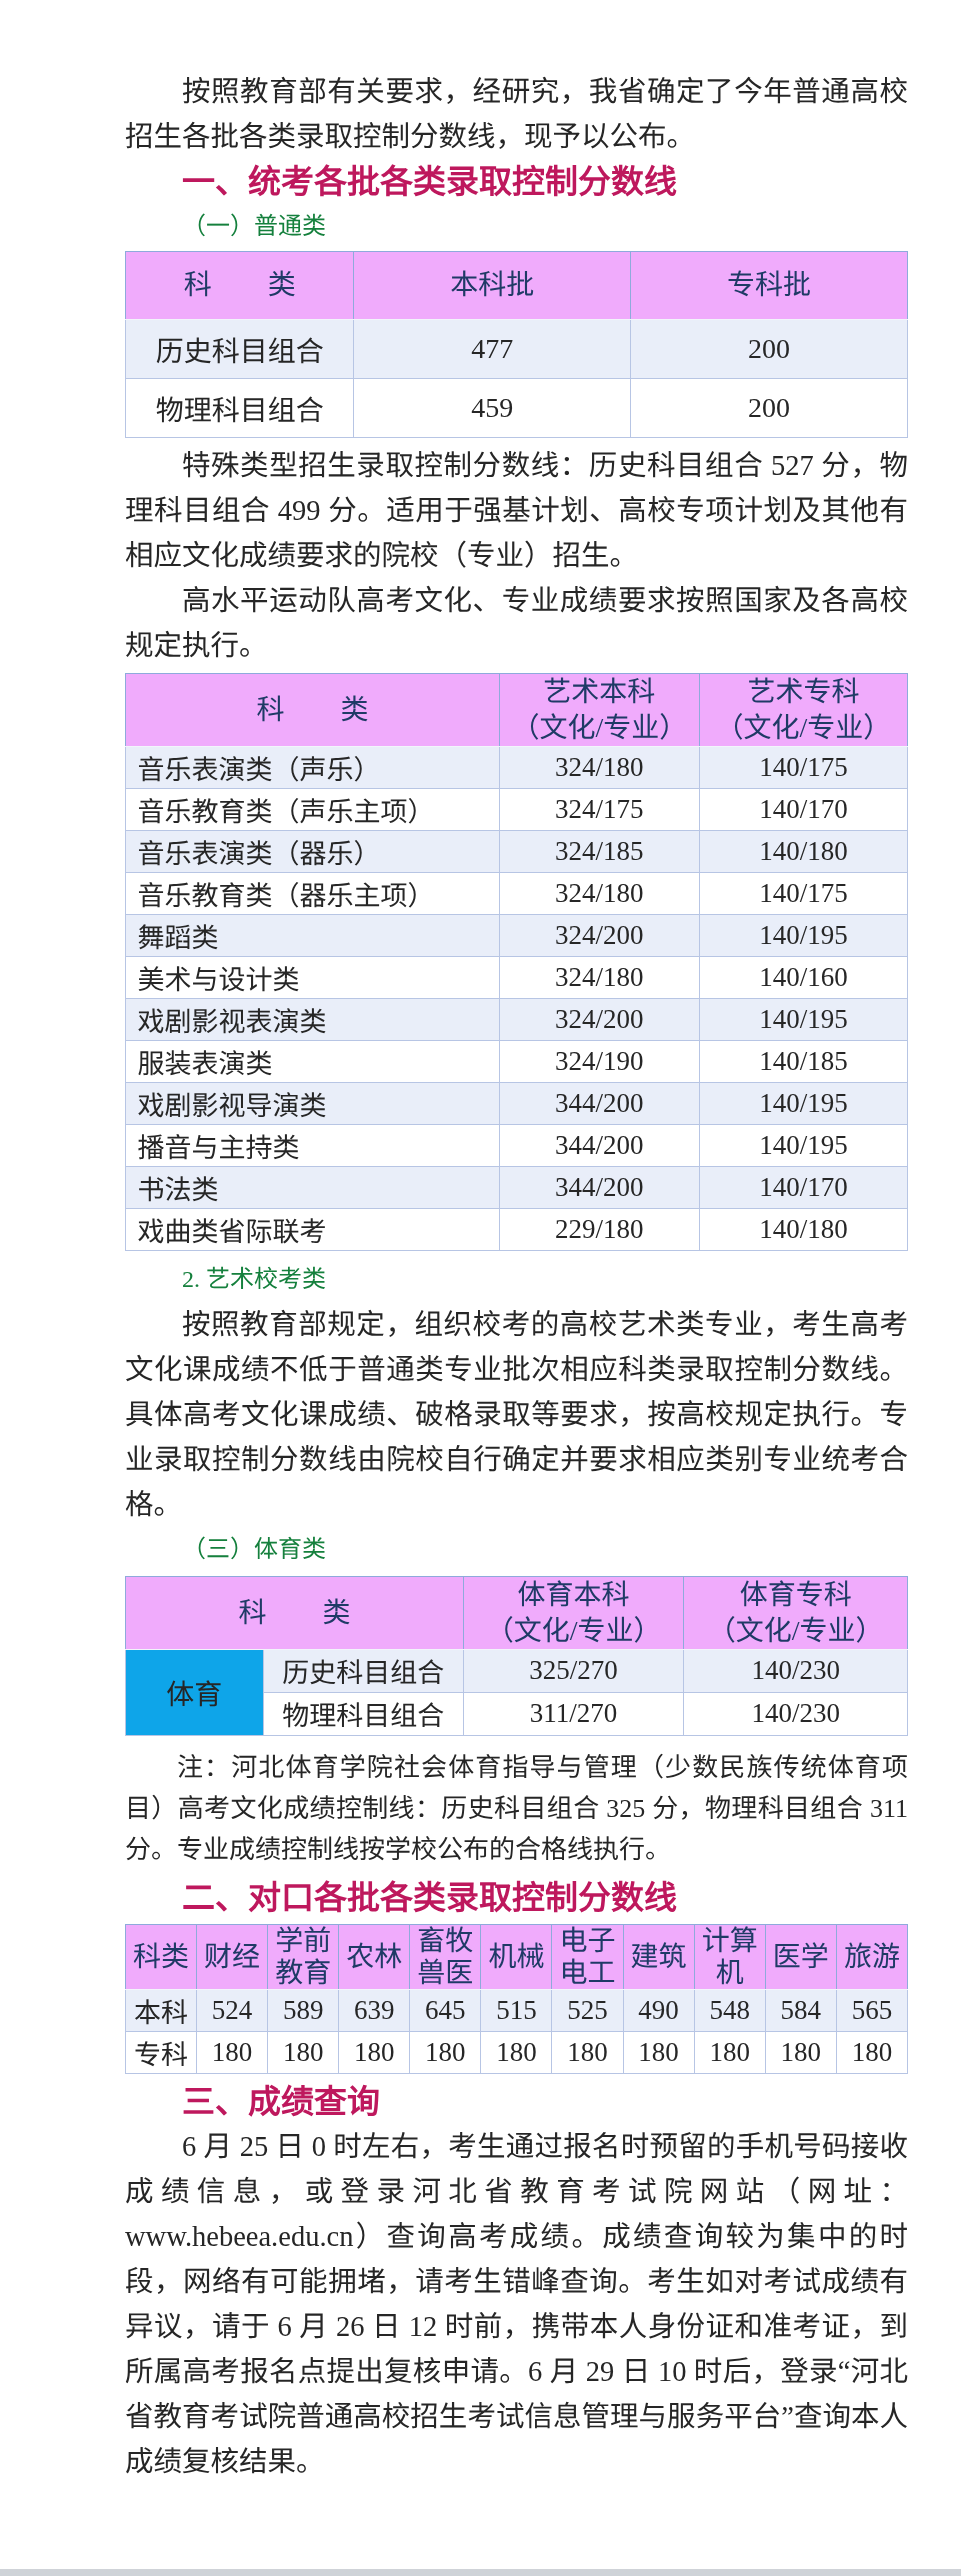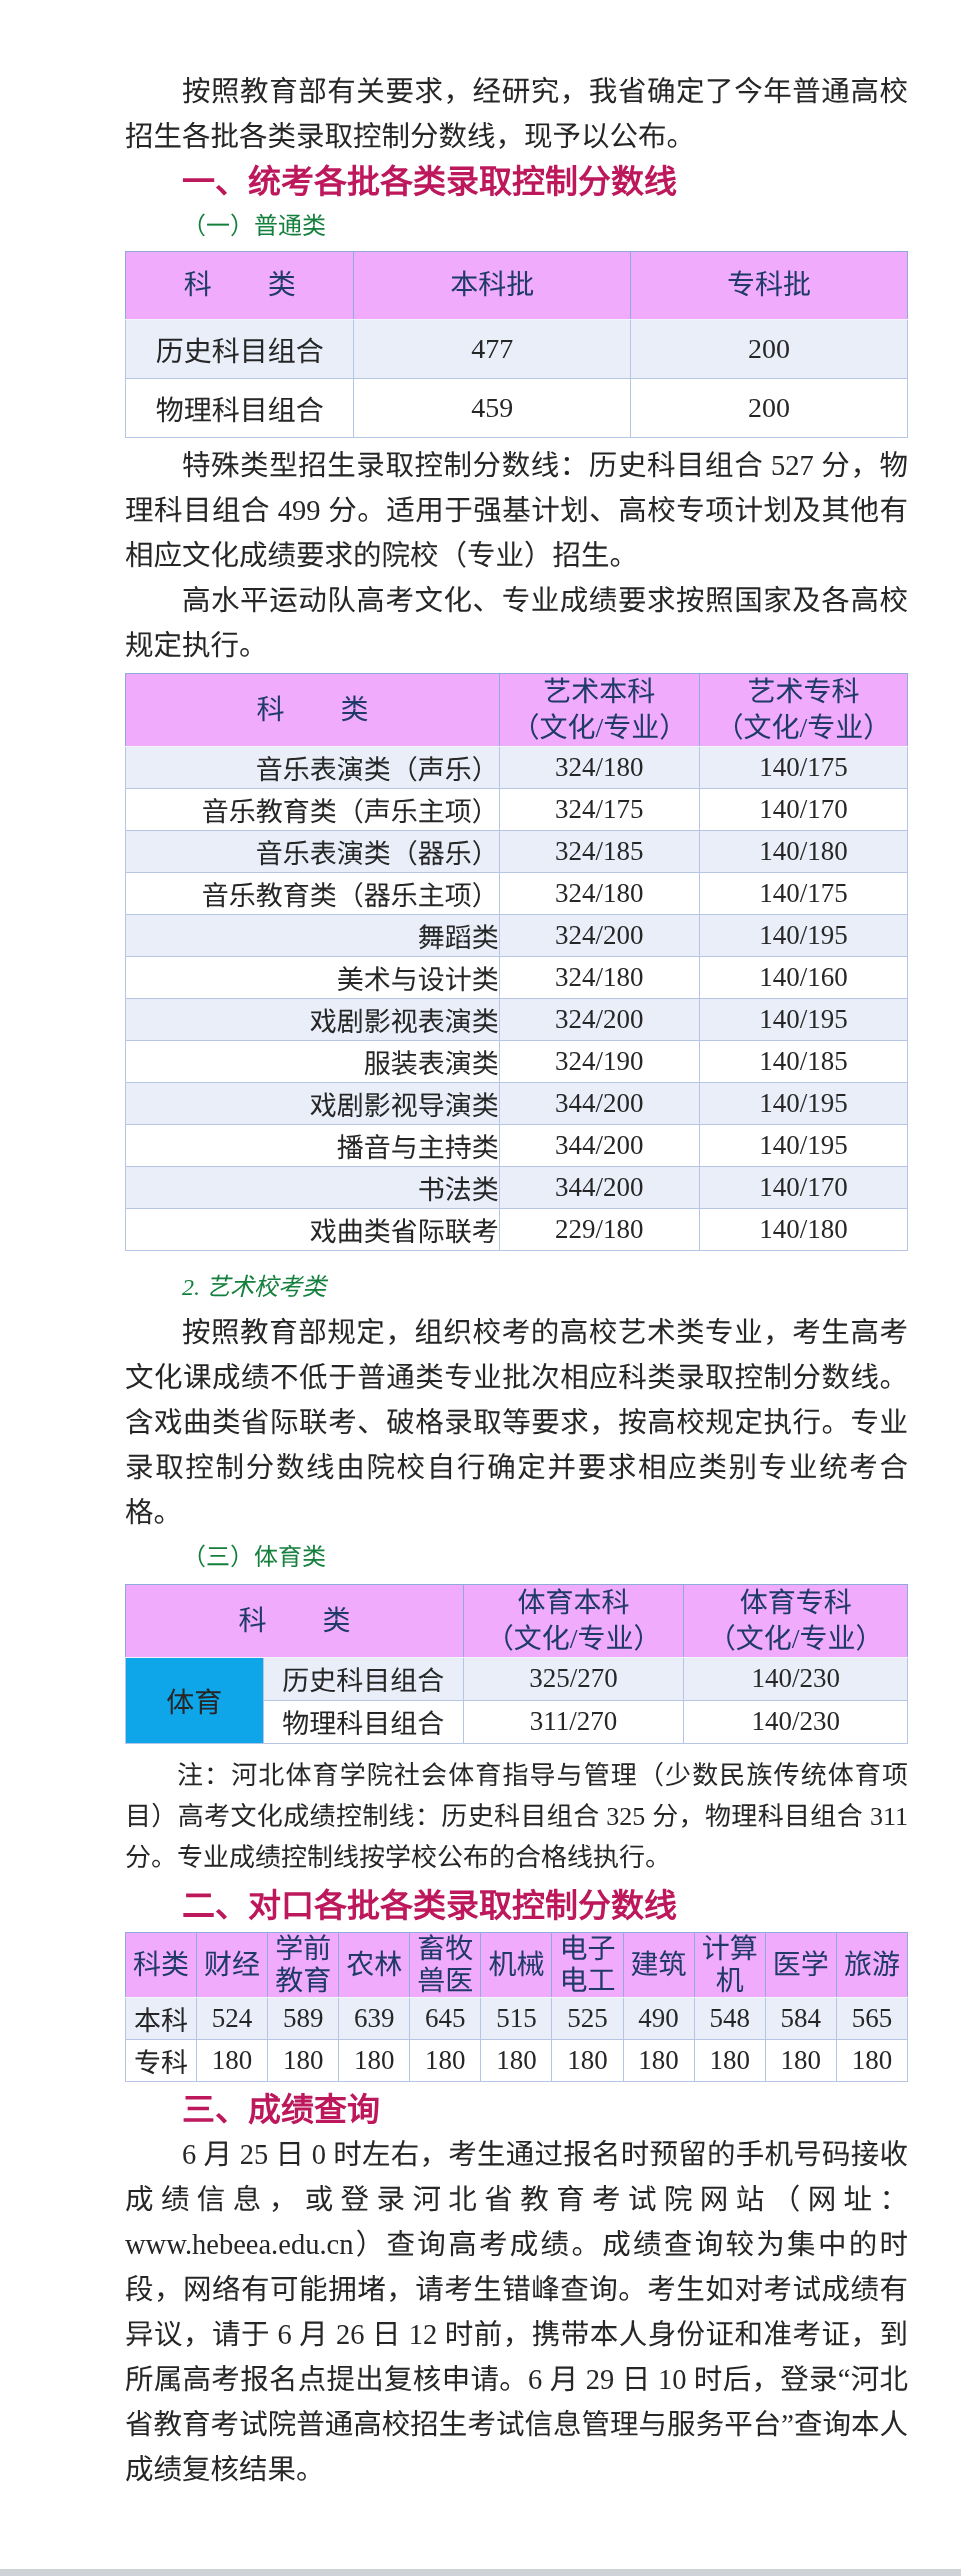--- a/index.html
+++ b/index.html
@@ -27,21 +27,21 @@
   .band { background:#E9EEF9; }
   .rowwhite { background:#ffffff; }
 
   .tbl-general { margin:1.8px 0 5.3px 0; }
   .tbl-general thead th { height:68px; }
   .tbl-general td { height:59px; font-size:28px; }
 
   .tbl-art { margin:5.3px 0 3.6px 0; }
   .tbl-art thead th { height:71px; }
   .tbl-art td { height:42px; }
-  .tbl-art td.cat { text-align:right; padding-left:11.6px; }
+  .tbl-art td.cat { text-align:left; padding-left:11.6px; }
 
   .tbl-pe { margin:3.6px 0 10.7px 0; }
   .tbl-pe thead th { height:71px; }
   .tbl-pe td { height:43px; }
   .tbl-pe td.group { background:#0ea5e9; font-size:28px;margin-top:43px; }
 
   .tbl-voc { margin:3.6px 0 5.3px 0; }
   .tbl-voc thead th { height:64px; line-height:32px; }
   .tbl-voc td { height:42px; }
 
@@ -162,22 +162,22 @@
         <td>140/170</td>
       </tr>
       <tr class="rowwhite">
         <td class="cat">戏曲类省际联考</td>
         <td>229/180</td>
         <td>140/180</td>
       </tr>
     </tbody>
   </table>
 
-  <div class="sublabel" style="margin-top:14px;font-style:italic;">2. 艺术校考类</div>
-  <p class="para">按照教育部规定，组织校考的高校艺术类专业，考生高考文化课成绩不低于普通类专业批次相应科类录取控制分数线。含戏曲类省际联考、破格录取等要求，按高校规定执行。专业录取控制分数线由院校自行确定并要求相应类别专业统考合格。</p>
+  <div class="sublabel" style="margin-top:6px;">2. 艺术校考类</div>
+  <p class="para">按照教育部规定，组织校考的高校艺术类专业，考生高考文化课成绩不低于普通类专业批次相应科类录取控制分数线。具体高考文化课成绩、破格录取等要求，按高校规定执行。专业录取控制分数线由院校自行确定并要求相应类别专业统考合格。</p>
 
   <div class="sublabel">（三）体育类</div>
 
   <table class="tbl-pe">
     <colgroup>
         <col style="width:17.6%">
         <col style="width:25.6%">
         <col style="width:28.2%">
         <col style="width:28.6%">
       </colgroup>

